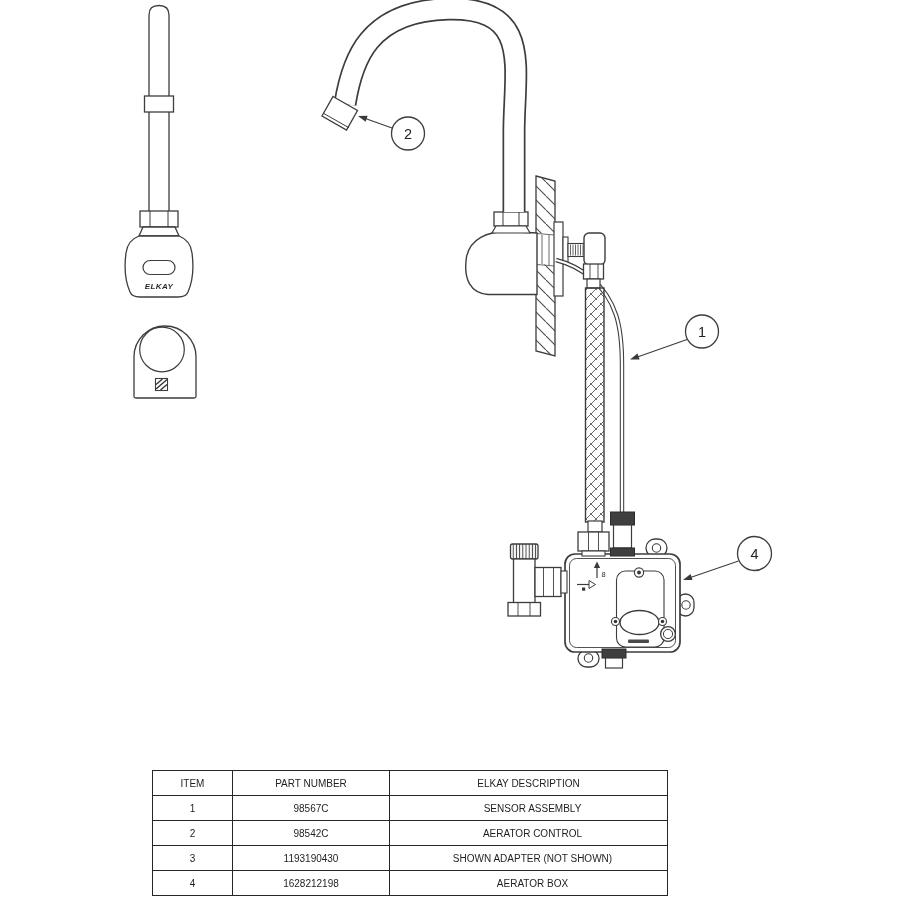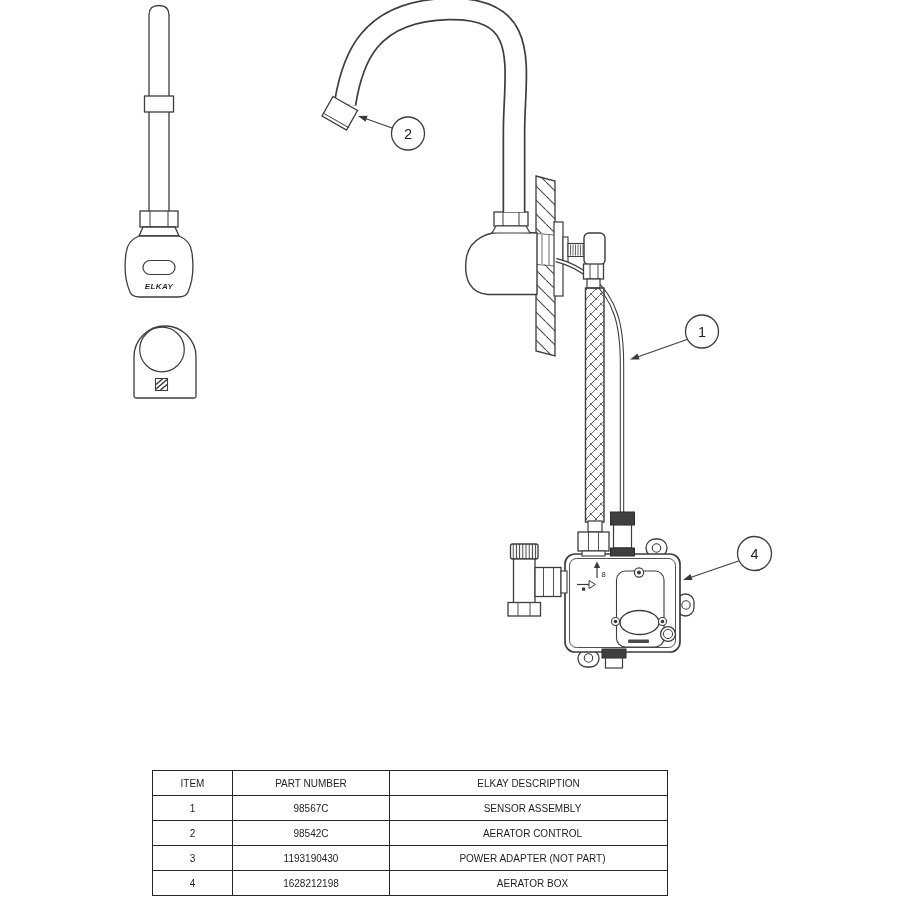--- a/index.html
+++ b/index.html
@@ -190,21 +190,21 @@
         <td class="desc">SENSOR ASSEMBLY</td>
       </tr>
       <tr>
         <td>2</td>
         <td>98542C</td>
         <td class="desc">AERATOR CONTROL</td>
       </tr>
       <tr>
         <td>3</td>
         <td>1193190430</td>
-        <td class="desc">POWER ADAPTER (NOT PART)</td>
+        <td class="desc">SHOWN ADAPTER (NOT SHOWN)</td>
       </tr>
       <tr>
         <td>4</td>
         <td>1628212198</td>
         <td class="desc">AERATOR BOX</td>
       </tr>
     </tbody>
   </table>
 </div>
 

